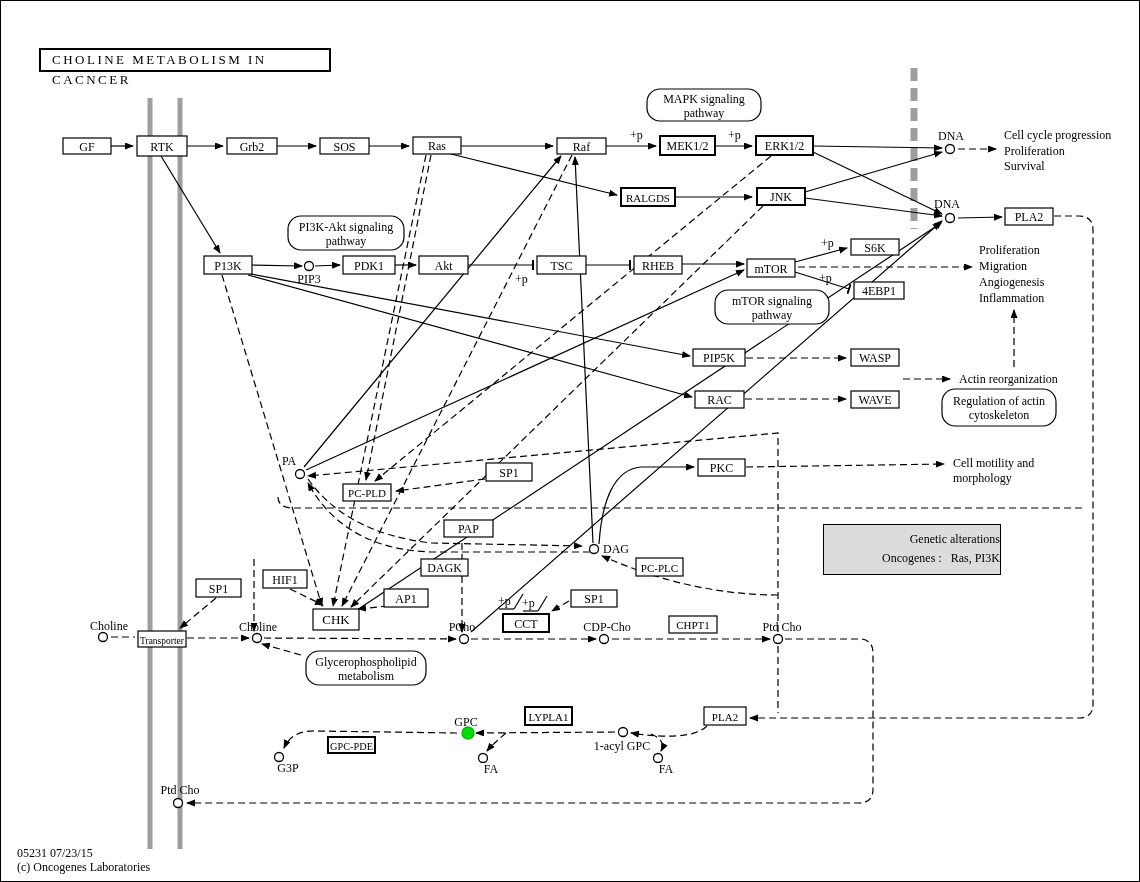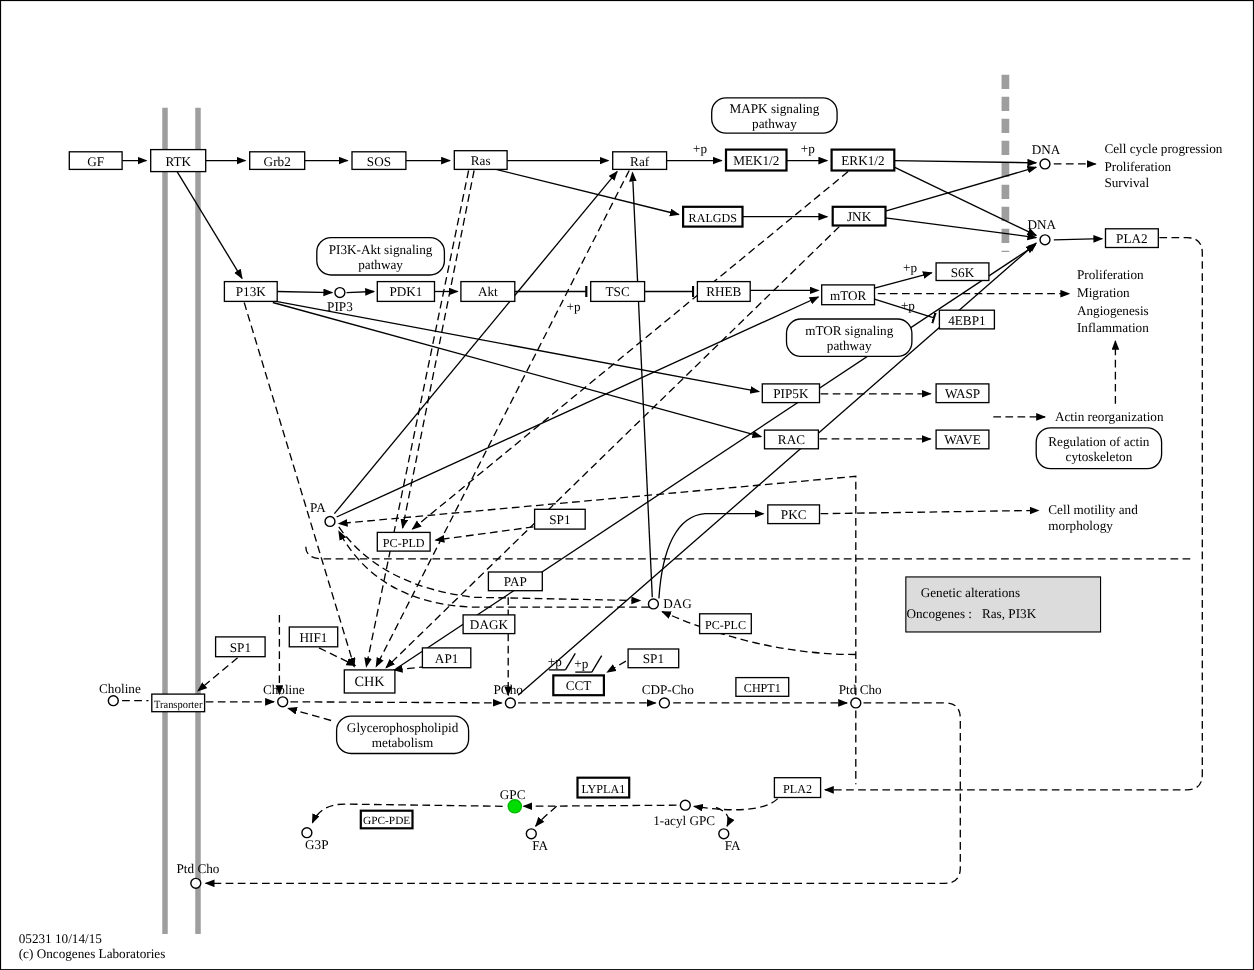--- a/index.html
+++ b/index.html
@@ -3,21 +3,21 @@
 <meta charset="utf-8">
 <style>
   html,body{margin:0;padding:0;background:#fff;}
   .canvas{position:relative;width:1140px;height:882px;border:1px solid #000;box-sizing:border-box;
           background:#fff;overflow:hidden;font-family:"Liberation Serif","DejaVu Serif",serif;color:#000;}
   .canvas svg{position:absolute;left:0;top:0;}
   svg text{font-family:"Liberation Serif","DejaVu Serif",serif;fill:#000;}
   .title-box{position:absolute;left:38px;top:47px;width:292px;height:24px;box-sizing:border-box;
              border:2px solid #000;font-size:13px;letter-spacing:2.5px;line-height:20px;padding-left:11px;}
   .genetic-box{position:absolute;left:822px;top:523px;width:178px;height:51px;box-sizing:border-box;
-               background:#dcdcdc;border:1px solid #000;font-size:12px;padding-top:7px;}
+               background:#dcdcdc;border:1px solid #000;font-size:12px;padding-top:7px;text-align:right;}
   .genetic-box .gen-line1{padding-left:13px;}
   .genetic-box .gen-line2{margin-top:4px;white-space:pre;}
   .footer{position:absolute;left:16px;top:845px;font-size:12px;line-height:14px;}
 </style>
 </head>
 <body>
 
 <div class="canvas">
   <svg id="diagram" width="1140" height="882" viewBox="0 0 1140 882">
     <defs>
@@ -400,23 +400,24 @@
         <text x="818" y="281" text-anchor="start" font-size="12">+p</text>
       </g>
       <g>
         <text x="497" y="604" text-anchor="start" font-size="12">+p</text>
       </g>
       <g>
         <text x="521" y="606" text-anchor="start" font-size="12">+p</text>
       </g>
     </svg>
 
+  <div class="title-box">CHOLINE METABOLISM IN CACNCER</div>
 
   <div class="genetic-box">
     <div class="gen-line1">Genetic alterations</div>
     <div class="gen-line2">Oncogenes :   Ras, PI3K</div>
   </div>
 
   <div class="footer">
-    <div>05231 10/14/15</div>
+    <div>05231 07/23/15</div>
     <div>(c) Oncogenes Laboratories</div>
   </div>
 </div>
 
 </body></html>

